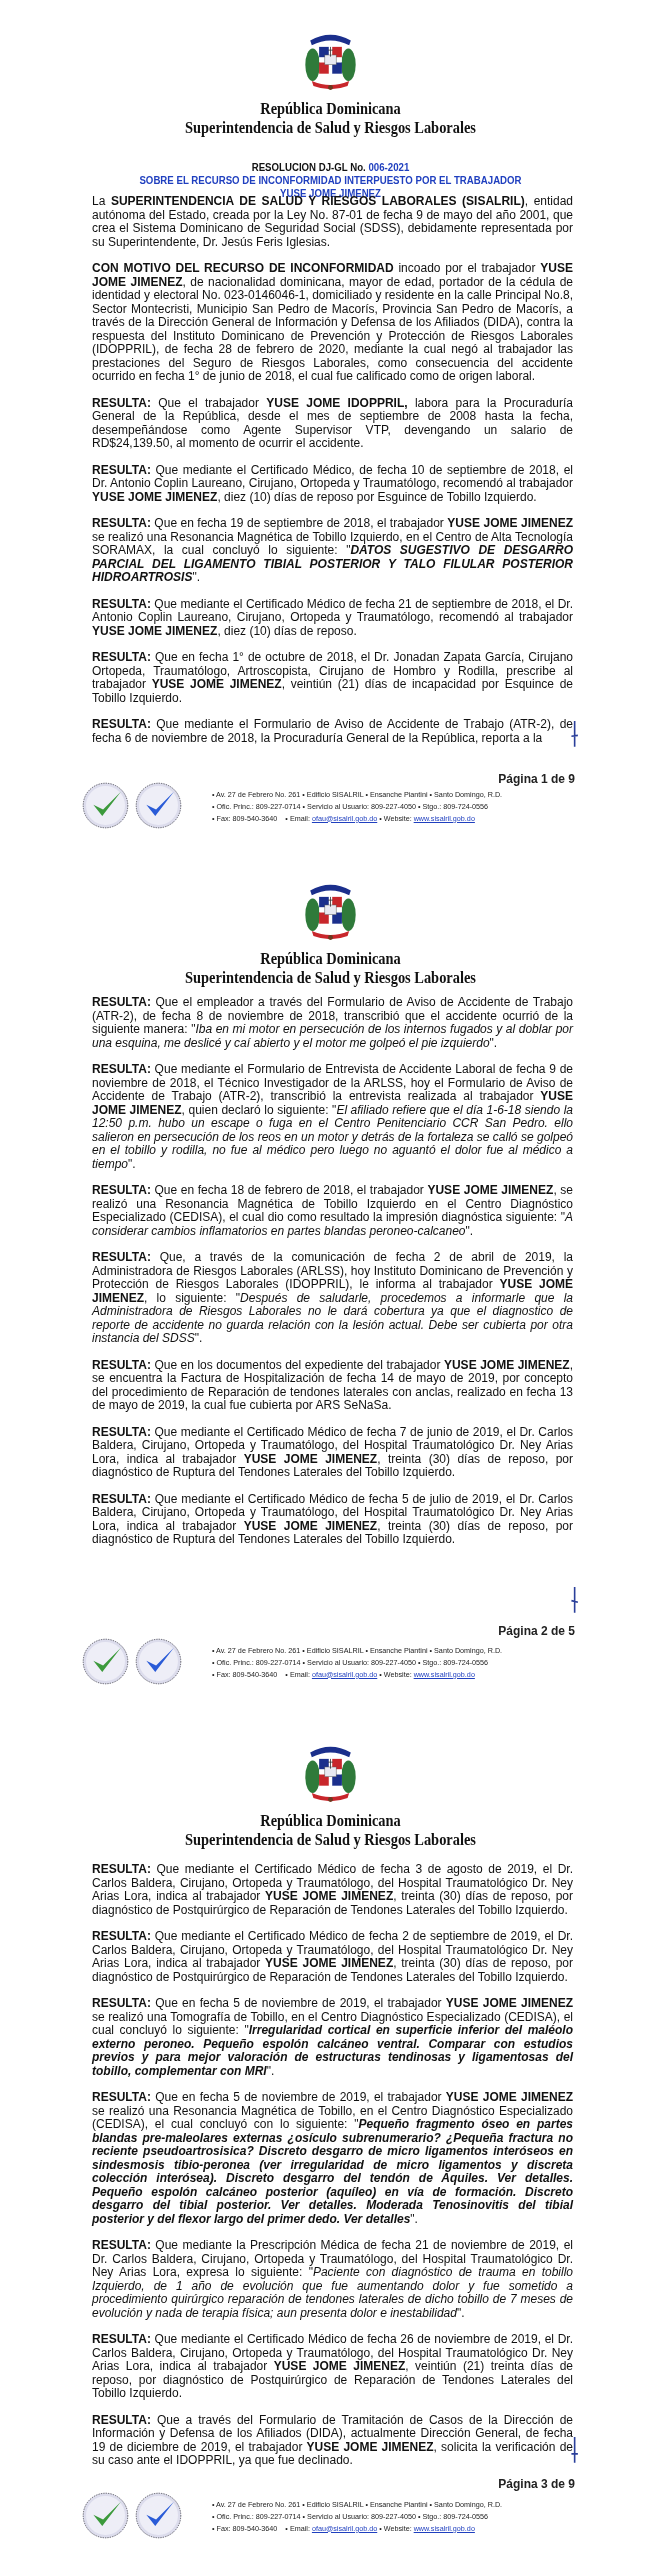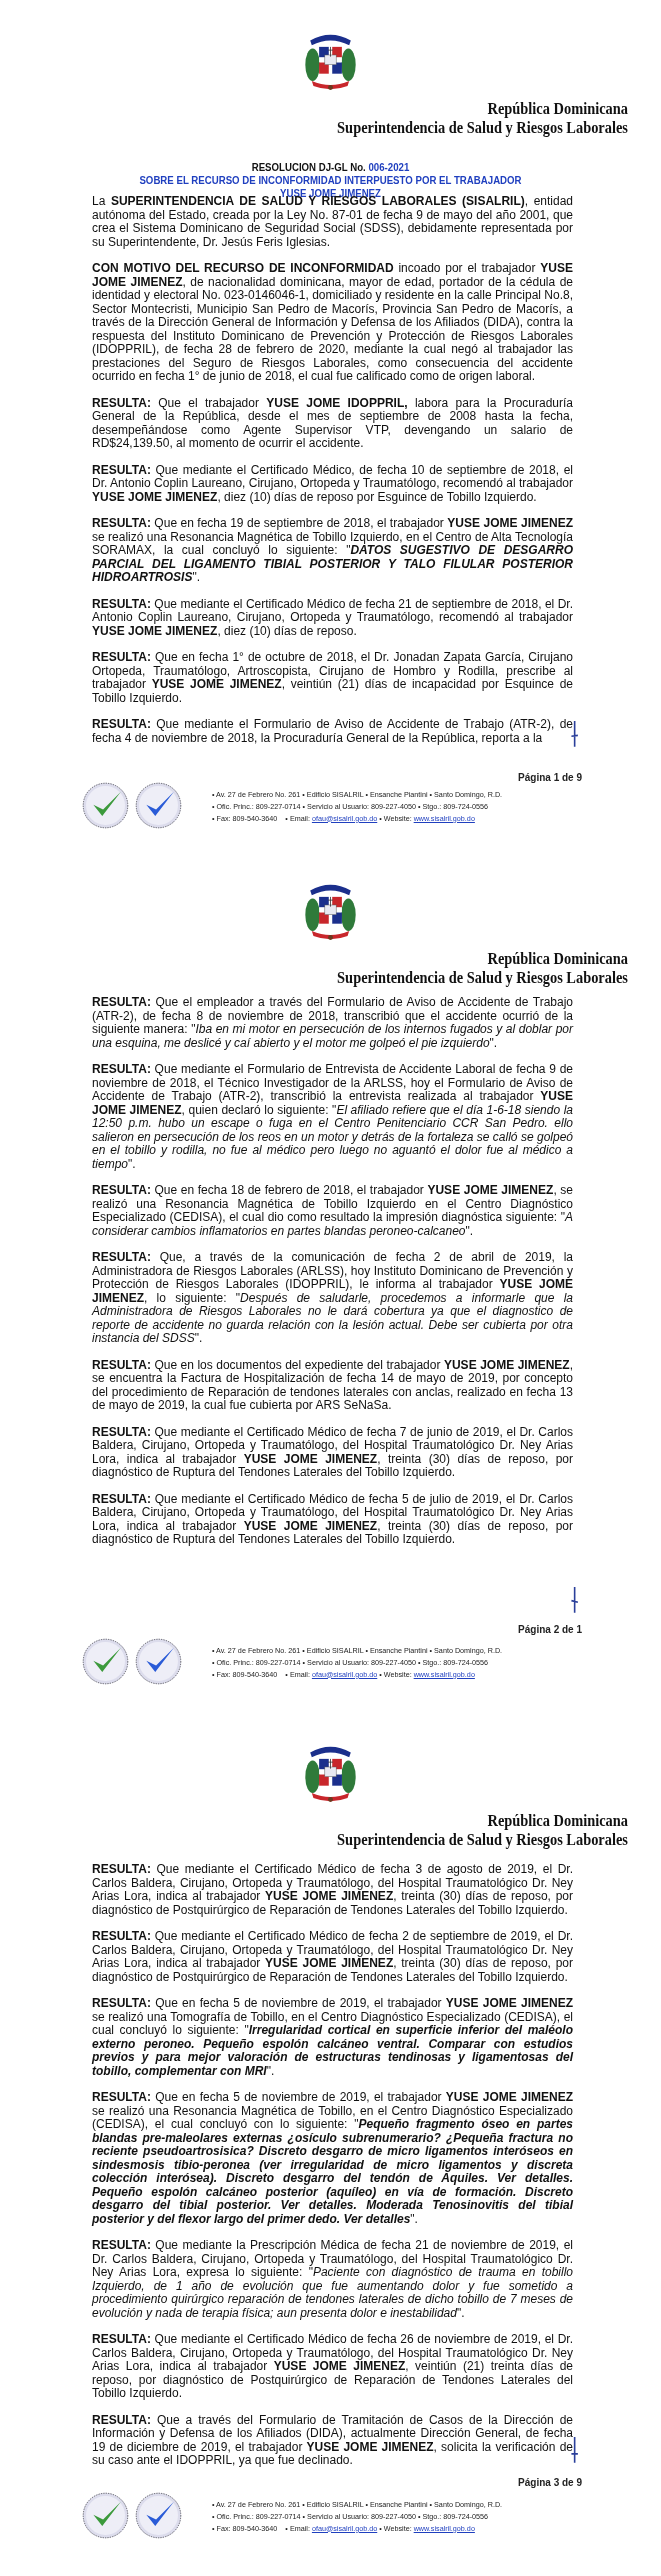--- a/index.html
+++ b/index.html
@@ -1,31 +1,31 @@
 <!DOCTYPE html>
 <html style="font-size:13px"><head>
 <meta charset="utf-8">
 <style>
   html, body { margin: 0; padding: 0; background: #ffffff; }
   body { width: 661px; font-family: "Liberation Sans", sans-serif; color: #111; }
   .page { position: relative; width: 661px; height: 856px; background: #fff; overflow: hidden; }
   .page + .page { height: 859px; }
   .page:last-of-type { height: 861px; }
-  .header { text-align: right; padding-top: 29px; }
+  .header { text-align: center; padding-top: 29px; }
   .coat { width: 57px; height: 65px; margin: 0 auto; display: block; }
   .h-country { font-family: "Liberation Serif", serif; font-weight: bold; font-size: 16px; line-height: 19.5px; margin-top: 4.9px; transform: scaleX(0.9); }
   .h-agency { font-family: "Liberation Serif", serif; font-weight: bold; font-size: 16px; line-height: 19.5px; transform: scaleX(0.9); }
   .title-block { text-align: center; margin-top: 23px; font-weight: bold; font-size: 10.5px; line-height: 13px; transform: scaleX(0.92); }
   .title-block .blue { color: #1f3fbf; }
   .content { position: absolute; left: 92px; width: 481px; font-size: 12px; line-height: 13.5px; text-align: justify; }
   .content p { margin: 0 0 13px 0; }
   .content b { font-weight: bold; }
   .content i { font-style: italic; }
   .content .bi { font-weight: bold; font-style: italic; }
-  .pagenum { position: absolute; right: 79px; font-size: 10px; font-weight: bold; color: #222; text-align: center; }
+  .pagenum { position: absolute; right: 86px; font-size: 12px; font-weight: bold; color: #222; text-align: center; }
   .footer { position: absolute; left: 82px; width: 519px; height: 57px; }
   .cert { position: absolute; top: 0; width: 47px; height: 47px; }
   .cert.c1 { left: 0; }
   .cert.c2 { left: 53px; }
   .foot-text { position: absolute; left: 130px; top: 6.5px; font-size: 8px; line-height: 12px; color: #222; white-space: nowrap; transform: scaleX(0.9); transform-origin: left; }
   .foot-text a { color: #1f3fbf; text-decoration: underline; }
   .initial { position: absolute; right: 81px; width: 11.3px; height: 27.6px; }
 </style>
 </head>
 <body>
@@ -59,21 +59,21 @@
     <div class="blue">YUSE JOME JIMENEZ</div>
   </div>
   <div class="content" style="top:195px">
       <p><span>La </span><b>SUPERINTENDENCIA DE SALUD Y RIESGOS LABORALES (SISALRIL)</b><span>, entidad autónoma del Estado, creada por la Ley No. 87-01 de fecha 9 de mayo del año 2001, que crea el Sistema Dominicano de Seguridad Social (SDSS), debidamente representada por su Superintendente, Dr. Jesús Feris Iglesias.</span></p>
       <p><b>CON MOTIVO DEL RECURSO DE INCONFORMIDAD</b><span> incoado por el trabajador </span><b>YUSE JOME JIMENEZ</b><span>, de nacionalidad dominicana, mayor de edad, portador de la cédula de identidad y electoral No. 023-0146046-1, domiciliado y residente en la calle Principal No.8, Sector Montecristi, Municipio San Pedro de Macorís, Provincia San Pedro de Macorís, a través de la Dirección General de Información y Defensa de los Afiliados (DIDA), contra la respuesta del Instituto Dominicano de Prevención y Protección de Riesgos Laborales (IDOPPRIL), de fecha 28 de febrero de 2020, mediante la cual negó al trabajador las prestaciones del Seguro de Riesgos Laborales, como consecuencia del accidente ocurrido en fecha 1° de junio de 2018, el cual fue calificado como de origen laboral.</span></p>
       <p><b>RESULTA:</b><span> Que el trabajador </span><b>YUSE JOME IDOPPRIL,</b><span> labora para la Procuraduría General de la República, desde el mes de septiembre de 2008 hasta la fecha, desempeñándose como Agente Supervisor VTP, devengando un salario de RD$24,139.50, al momento de ocurrir el accidente.</span></p>
       <p><b>RESULTA:</b><span> Que mediante el Certificado Médico, de fecha 10 de septiembre de 2018, el Dr. Antonio Coplin Laureano, Cirujano, Ortopeda y Traumatólogo, recomendó al trabajador </span><b>YUSE JOME JIMENEZ</b><span>, diez (10) días de reposo por Esguince de Tobillo Izquierdo.</span></p>
       <p><b>RESULTA:</b><span> Que en fecha 19 de septiembre de 2018, el trabajador </span><b>YUSE JOME JIMENEZ</b><span> se realizó una Resonancia Magnética de Tobillo Izquierdo, en el Centro de Alta Tecnología SORAMAX, la cual concluyó lo siguiente: "</span><span class="bi">DATOS SUGESTIVO DE DESGARRO PARCIAL DEL LIGAMENTO TIBIAL POSTERIOR Y TALO FILULAR POSTERIOR HIDROARTROSIS</span><span>".</span></p>
       <p><b>RESULTA:</b><span> Que mediante el Certificado Médico de fecha 21 de septiembre de 2018, el Dr. Antonio Coplin Laureano, Cirujano, Ortopeda y Traumatólogo, recomendó al trabajador </span><b>YUSE JOME JIMENEZ</b><span>, diez (10) días de reposo.</span></p>
       <p><b>RESULTA:</b><span> Que en fecha 1° de octubre de 2018, el Dr. Jonadan Zapata García, Cirujano Ortopeda, Traumatólogo, Artroscopista, Cirujano de Hombro y Rodilla, prescribe al trabajador </span><b>YUSE JOME JIMENEZ</b><span>, veintiún (21) días de incapacidad por Esquince de Tobillo Izquierdo.</span></p>
-      <p><b>RESULTA:</b><span> Que mediante el Formulario de Aviso de Accidente de Trabajo (ATR-2), de fecha 4 de noviembre de 2018, la Procuraduría General de la República, reporta a la</span></p>
+      <p><b>RESULTA:</b><span> Que mediante el Formulario de Aviso de Accidente de Trabajo (ATR-2), de fecha 6 de noviembre de 2018, la Procuraduría General de la República, reporta a la</span></p>
     </div>
   <svg class="initial" style="top:720px" viewBox="0 0 14 34">
       <path d="M7 1 L7 33 M3 20 L11 19" stroke="#2a3f9a" stroke-width="2" fill="none"></path>
     </svg>
   <div class="pagenum" style="top:772px">Página 1 de 9</div>
   <div class="footer" style="top:782px">
       <div class="cert c1" title="ISO 9001">
   <svg viewBox="0 0 58 58">
     <circle cx="29" cy="29" r="26" fill="#eeeef7" stroke="#dcdcec" stroke-width="4"></circle>
     <circle cx="29" cy="29" r="27.5" fill="none" stroke="#222" stroke-width="0.8" stroke-dasharray="1.5 1.5"></circle>
@@ -123,21 +123,21 @@
       <p><b>RESULTA:</b><span> Que mediante el Formulario de Entrevista de Accidente Laboral de fecha 9 de noviembre de 2018, el Técnico Investigador de la ARLSS, hoy el Formulario de Aviso de Accidente de Trabajo (ATR-2), transcribió la entrevista realizada al trabajador </span><b>YUSE JOME JIMENEZ</b><span>, quien declaró lo siguiente: "</span><i>El afiliado refiere que el día 1-6-18 siendo la 12:50 p.m. hubo un escape o fuga en el Centro Penitenciario CCR San Pedro. ello salieron en persecución de los reos en un motor y detrás de la fortaleza se calló se golpeó en el tobillo y rodilla, no fue al médico pero luego no aguantó el dolor fue al médico a tiempo</i><span>".</span></p>
       <p><b>RESULTA:</b><span> Que en fecha 18 de febrero de 2018, el trabajador </span><b>YUSE JOME JIMENEZ</b><span>, se realizó una Resonancia Magnética de Tobillo Izquierdo en el Centro Diagnóstico Especializado (CEDISA), el cual dio como resultado la impresión diagnóstica siguiente: "</span><i>A considerar cambios inflamatorios en partes blandas peroneo-calcaneo</i><span>".</span></p>
       <p><b>RESULTA:</b><span> Que, a través de la comunicación de fecha 2 de abril de 2019, la Administradora de Riesgos Laborales (ARLSS), hoy Instituto Dominicano de Prevención y Protección de Riesgos Laborales (IDOPPRIL), le informa al trabajador </span><b>YUSE JOME JIMENEZ</b><span>, lo siguiente: "</span><i>Después de saludarle, procedemos a informarle que la Administradora de Riesgos Laborales no le dará cobertura ya que el diagnostico de reporte de accidente no guarda relación con la lesión actual. Debe ser cubierta por otra instancia del SDSS</i><span>".</span></p>
       <p><b>RESULTA:</b><span> Que en los documentos del expediente del trabajador </span><b>YUSE JOME JIMENEZ</b><span>, se encuentra la Factura de Hospitalización de fecha 14 de mayo de 2019, por concepto del procedimiento de Reparación de tendones laterales con anclas, realizado en fecha 13 de mayo de 2019, la cual fue cubierta por ARS SeNaSa.</span></p>
       <p><b>RESULTA:</b><span> Que mediante el Certificado Médico de fecha 7 de junio de 2019, el Dr. Carlos Baldera, Cirujano, Ortopeda y Traumatólogo, del Hospital Traumatológico Dr. Ney Arias Lora, indica al trabajador </span><b>YUSE JOME JIMENEZ</b><span>, treinta (30) días de reposo, por diagnóstico de Ruptura del Tendones Laterales del Tobillo Izquierdo.</span></p>
       <p><b>RESULTA:</b><span> Que mediante el Certificado Médico de fecha 5 de julio de 2019, el Dr. Carlos Baldera, Cirujano, Ortopeda y Traumatólogo, del Hospital Traumatológico Dr. Ney Arias Lora, indica al trabajador </span><b>YUSE JOME JIMENEZ</b><span>, treinta (30) días de reposo, por diagnóstico de Ruptura del Tendones Laterales del Tobillo Izquierdo.</span></p>
     </div>
   <svg class="initial" style="top:730px" viewBox="0 0 14 34">
       <path d="M7 1 L7 33 M3 18 L11 20" stroke="#2a3f9a" stroke-width="2" fill="none"></path>
     </svg>
-  <div class="pagenum" style="top:768px">Página 2 de 1</div>
+  <div class="pagenum" style="top:768px">Página 2 de 5</div>
   <div class="footer" style="top:782px">
       <div class="cert c1" title="ISO 9001">
   <svg viewBox="0 0 58 58">
     <circle cx="29" cy="29" r="26" fill="#eeeef7" stroke="#dcdcec" stroke-width="4"></circle>
     <circle cx="29" cy="29" r="27.5" fill="none" stroke="#222" stroke-width="0.8" stroke-dasharray="1.5 1.5"></circle>
   <path d="M14 28 L25 42 L48 12 L26 34 Z" fill="#3c9a3c"></path>
         </svg>
 </div>
       <div class="cert c2" title="ISO 27001">
   <svg viewBox="0 0 58 58">

